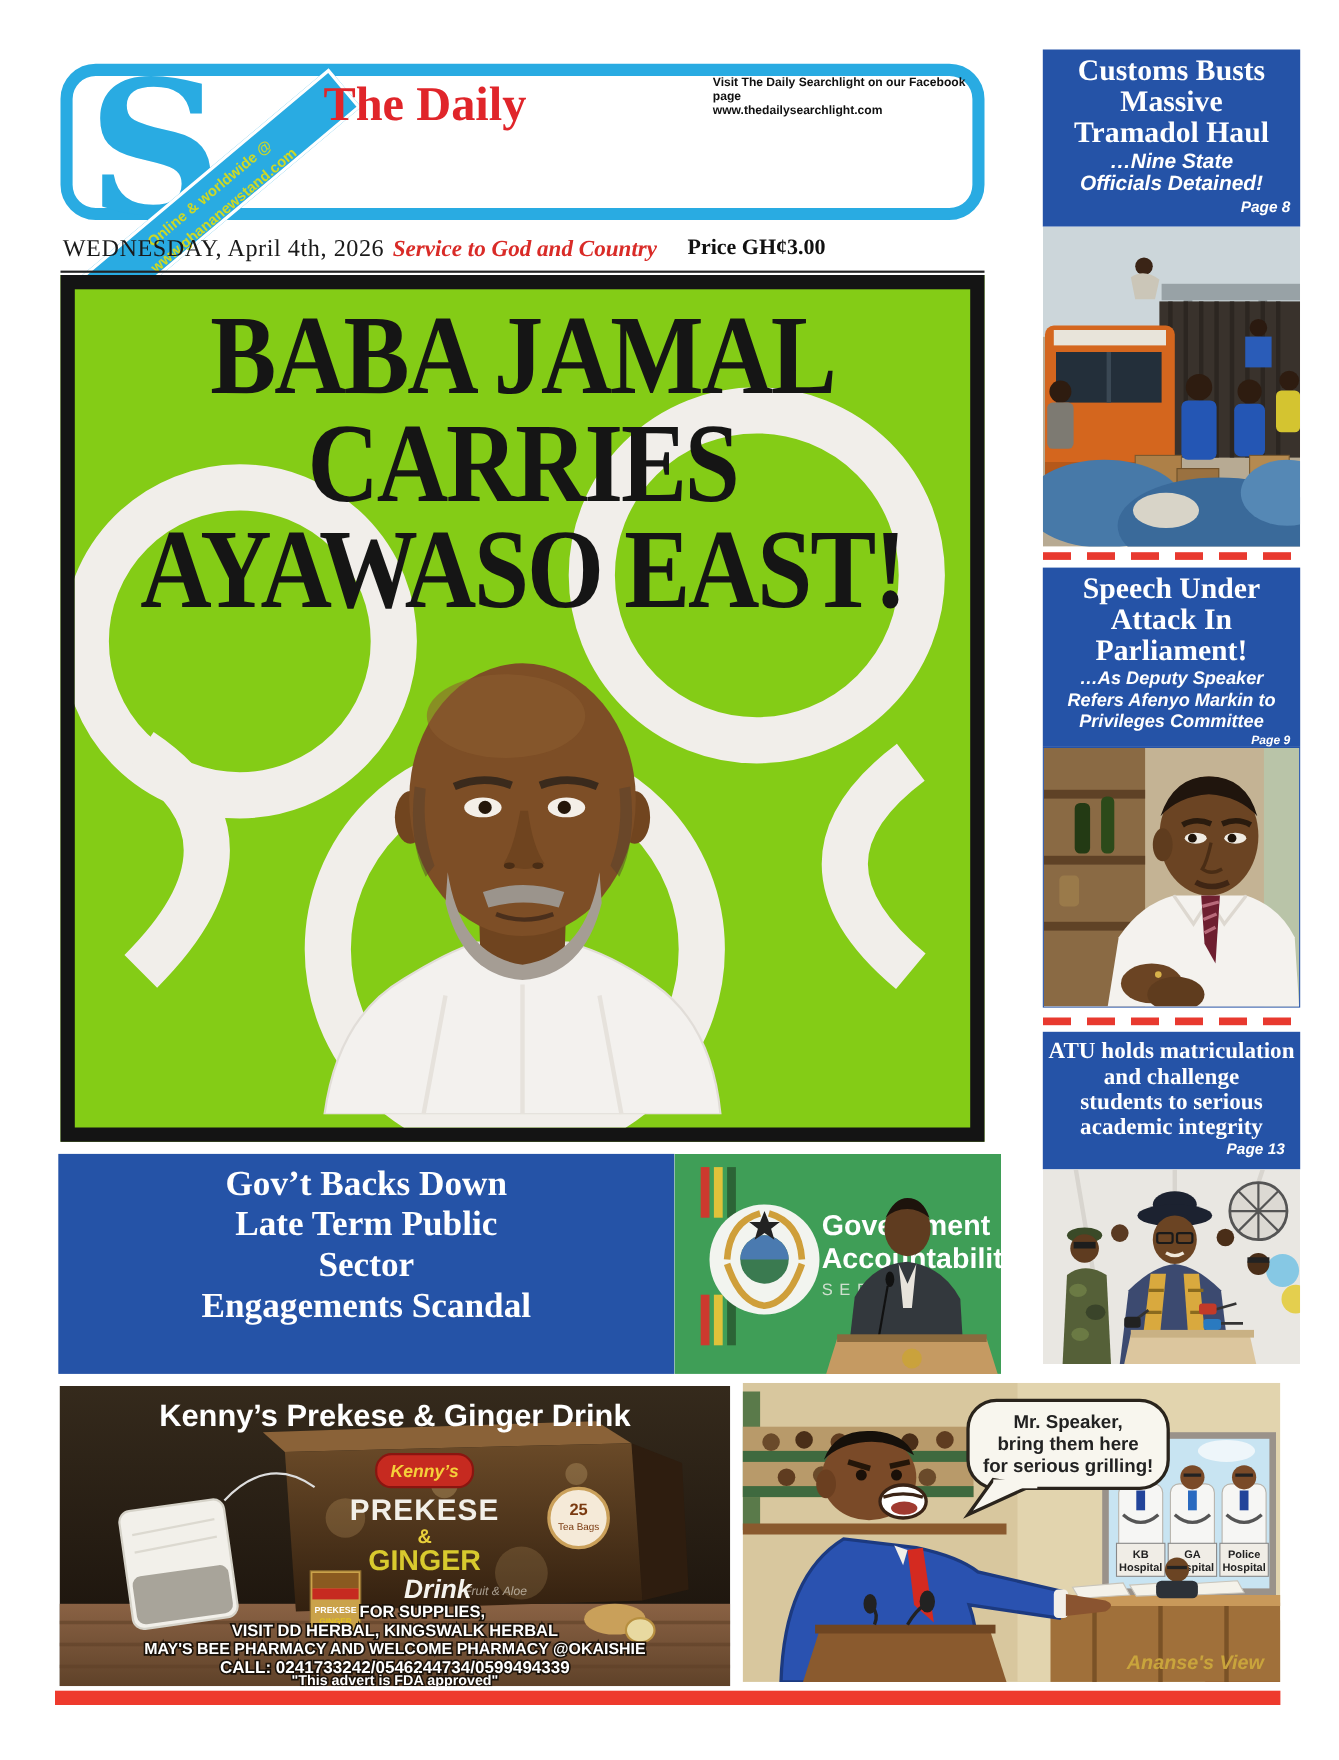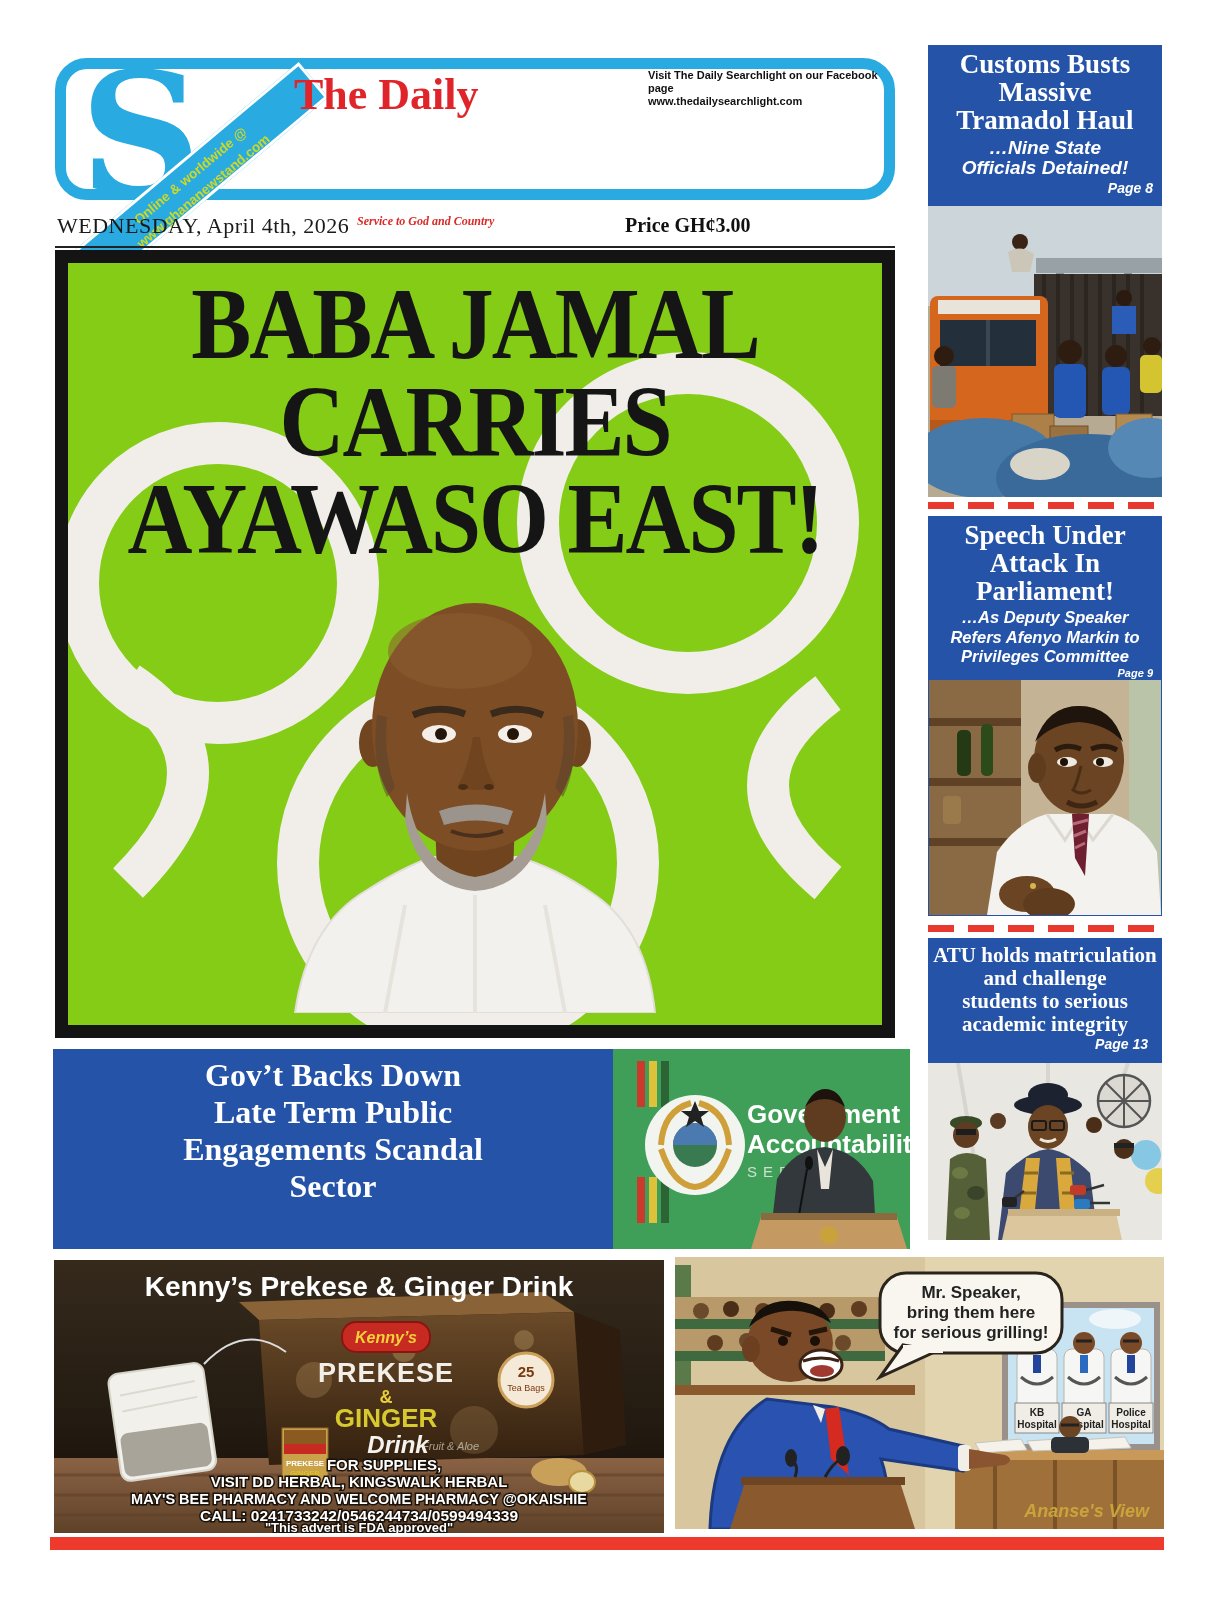--- a/index.html
+++ b/index.html
@@ -18,34 +18,34 @@
     font-weight:bold;font-size:44px;color:#e0252a;}
   .searchlight{position:absolute;left:160px;top:30px;font-family:"Liberation Sans",sans-serif;
     font-weight:bold;font-size:118px;line-height:1;letter-spacing:-6px;color:#29abe2;}
   .fb-note{position:absolute;left:582px;top:0px;width:250px;font-size:11px;font-weight:bold;
     color:#111;line-height:1.2;}
   
   .dateline{position:absolute;left:57px;top:213px;width:838px;height:30px;}
   .issue-date{position:absolute;left:0;top:0;font-family:"Liberation Serif",serif;
     font-size:22px;color:#1a1a1a;letter-spacing:.5px;}
   .motto{position:absolute;left:300px;top:1px;font-family:"Liberation Serif",serif;
-    font-style:italic;font-weight:bold;font-size:12px;color:#d92b27;}
+    font-style:italic;font-weight:bold;font-size:21px;color:#d92b27;}
   .price{position:absolute;left:568px;top:1px;font-family:"Liberation Serif",serif;
     font-weight:bold;font-size:20px;color:#111;}
   .date-rule{position:absolute;left:55px;top:246px;width:840px;height:2px;background:#222;}
   
   .main-box{position:absolute;left:55px;top:250px;width:840px;height:788px;
     border:13px solid #141414;background:#84cc16;box-sizing:border-box;}
   .main-pattern{position:absolute;left:0;top:0;width:100%;height:100%;}
   .main-headline{position:absolute;left:0;top:12px;width:100%;text-align:center;
     font-family:"Liberation Serif",serif;font-weight:bold;font-size:90px;line-height:.95;
     letter-spacing:-2px;color:#151515;transform:scaleY(1.14);transform-origin:top center;}
   .portrait{position:absolute;left:50%;top:302px;transform:translateX(-50%);}
   
-  .rc{position:absolute;left:928px;width:234px;box-sizing:border-box;}
+  .rc{position:absolute;left:948px;width:234px;box-sizing:border-box;}
   .panel{background:#2553a7;color:#fff;text-align:center;}
   .rc-title{font-family:"Liberation Serif",serif;font-weight:bold;line-height:1.04;}
   .rc-sub{font-weight:bold;font-style:italic;}
   .rc-page{font-weight:bold;font-style:italic;text-align:right;padding-right:9px;}
   .dashed{height:7px;background:repeating-linear-gradient(90deg,#e8392f 0 26px,#fff 26px 40px);}
   .photo-frame{overflow:hidden;}
   
   .govt-box{position:absolute;left:53px;top:1049px;width:560px;height:200px;background:#2553a7;
     color:#fff;text-align:center;}
   .govt-h{font-family:"Liberation Serif",serif;font-weight:bold;font-size:32px;line-height:1.16;
@@ -270,22 +270,22 @@
       <rect x="74" y="134" width="15" height="10" rx="3" fill="#222"></rect>
       <path d="M80 150 L188 150 L194 177 L74 177 Z" fill="#dcc69e"></path>
       <rect x="80" y="146" width="112" height="7" fill="#c9b184"></rect>
     </svg>
   </div>
 
   <div class="govt-box">
     <div class="govt-h">
       <div>Gov’t Backs Down</div>
       <div>Late Term Public</div>
+      <div>Sector</div>
       <div>Engagements Scandal</div>
-      <div>Sector</div>
     </div>
   </div>
   <div class="govt-photo">
     <svg width="297" height="200" viewBox="0 0 297 200">
       <rect width="297" height="200" fill="#3f9e57"></rect>
       <g>
         <rect x="24" y="12" width="8" height="46" fill="#cc3a2e"></rect>
           <rect x="36" y="12" width="8" height="46" fill="#e0c23a"></rect>
           <rect x="48" y="12" width="8" height="46" fill="#2c6436"></rect>
         <rect x="24" y="128" width="8" height="46" fill="#cc3a2e"></rect>

